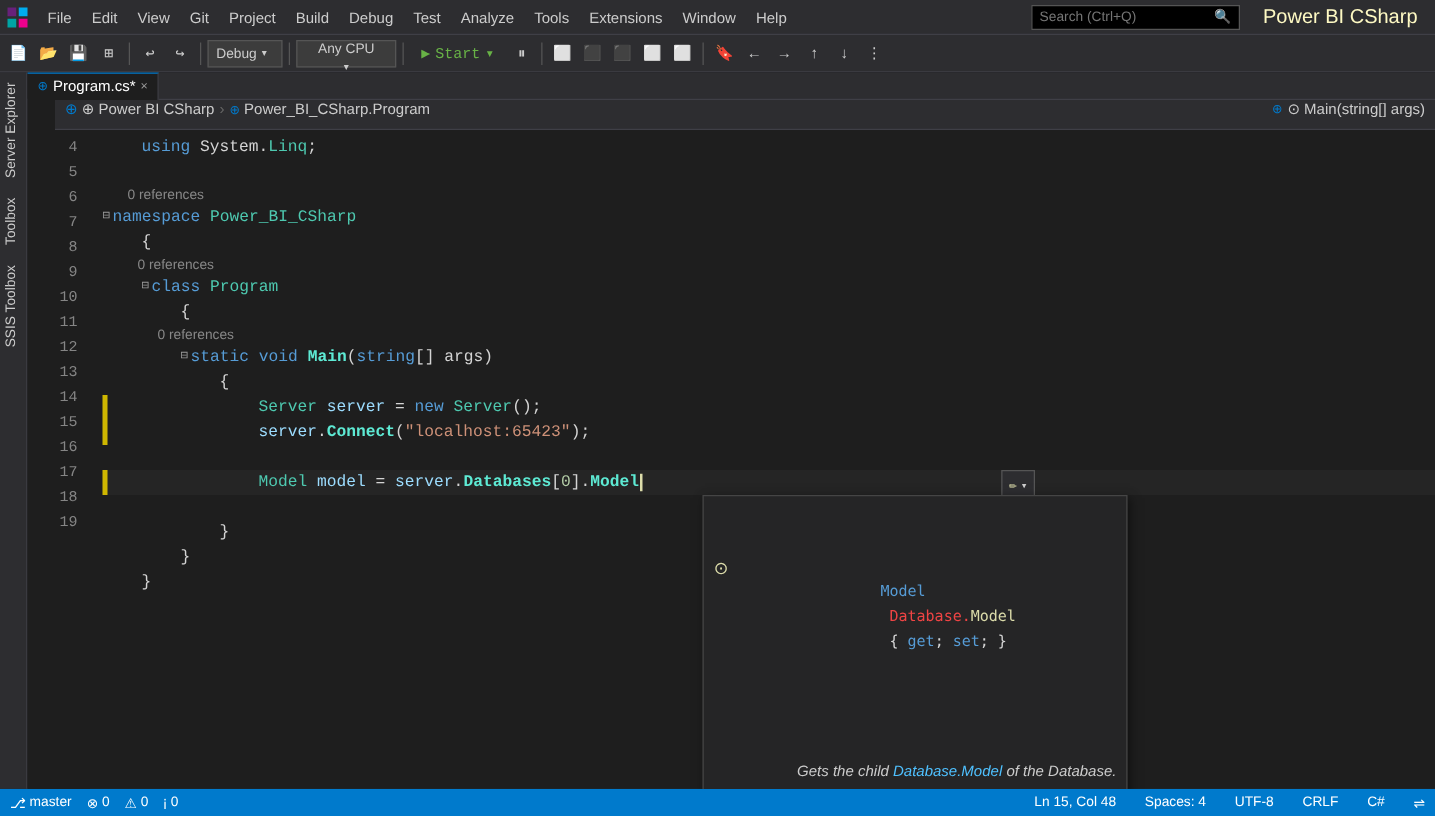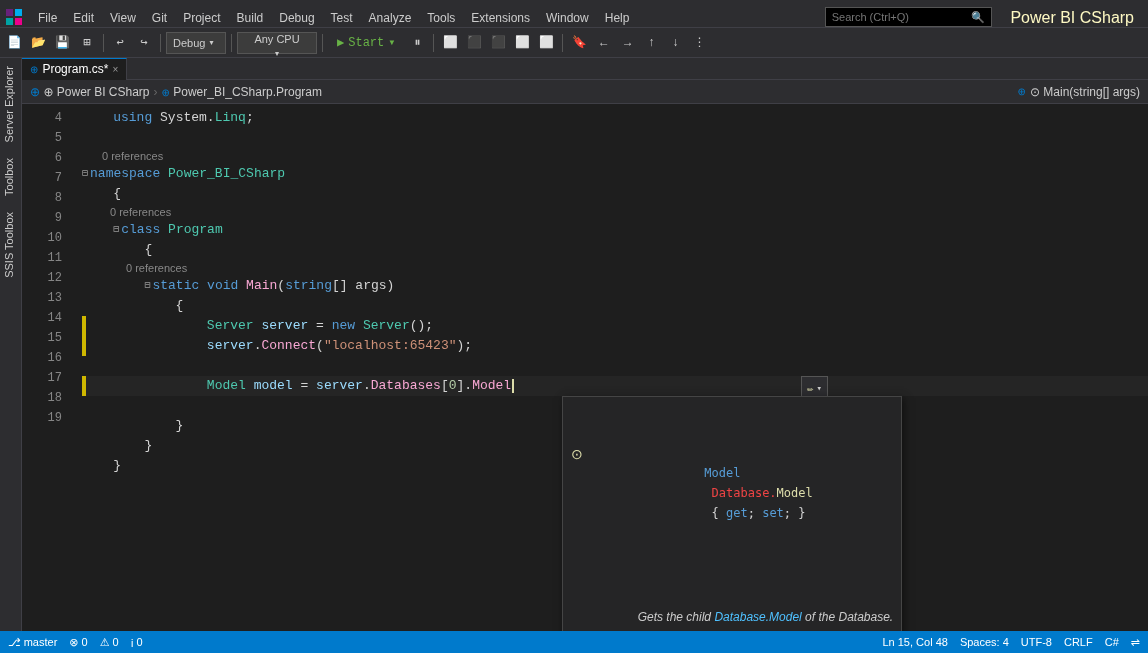--- a/index.html
+++ b/index.html
@@ -1,19 +1,19 @@
 <!DOCTYPE html>
 <html><head>
   <meta charset="utf-8">
   <style>
     * { margin: 0; padding: 0; box-sizing: border-box; }
     body { font-family: 'Consolas', 'Courier New', monospace; background: #1e1e1e; color: #d4d4d4; font-size: 13px; overflow: hidden; width: 1148px; height: 653px; }
 
     
-    .menu-bar { display: flex; align-items: flex-end; background: #2d2d30; height: 28px; padding: 0 4px; border-bottom: 1px solid #3f3f46; }
+    .menu-bar { display: flex; align-items: center; background: #2d2d30; height: 28px; padding: 0 4px; border-bottom: 1px solid #3f3f46; }
     .menu-logo { width: 20px; height: 20px; margin-right: 6px; }
     .menu-logo svg { width: 20px; height: 20px; }
     .menu-item { color: #cccccc; font-size: 12px; font-family: 'Segoe UI', sans-serif; padding: 2px 8px; cursor: pointer; white-space: nowrap; }
     .menu-spacer { flex: 1; }
     .search-box { display: flex; align-items: center; background: #000000; border: 1px solid #555; height: 20px; padding: 0 6px; margin-right: 8px; }
     .search-box input { background: transparent; border: none; outline: none; color: #ccc; font-size: 11px; font-family: 'Segoe UI', sans-serif; width: 140px; }
     .search-icon-btn { color: #aaa; font-size: 11px; cursor: pointer; }
     .title-area { color: #fef9c3; font-size: 16px; font-family: 'Segoe UI', sans-serif; padding: 0 10px; }
 
     
@@ -36,40 +36,40 @@
     
     .editor-container { flex: 1; display: flex; flex-direction: column; background: #1e1e1e; }
 
     
     .tab-bar { display: flex; align-items: center; background: #2d2d30; height: 22px; border-bottom: 1px solid #3f3f46; }
     .tab { display: flex; align-items: center; height: 22px; padding: 0 8px; font-size: 12px; font-family: 'Segoe UI', sans-serif; cursor: pointer; gap: 4px; border-right: 1px solid #3f3f46; }
     .tab.active { background: #1e1e1e; color: #fff; border-top: 1px solid #007acc; }
     .tab-close { font-size: 10px; color: #999; }
 
     
-    .breadcrumb-bar { display: flex; align-items: center; background: #2d2d30; height: 24px; padding: 0 8px; border-bottom: 1px solid #3f3f46; font-size: 12px; font-family: 'Segoe UI', sans-serif; color: #ccc; gap: 4px; }
+    .breadcrumb-bar { display: flex; align-items: flex-start; background: #2d2d30; height: 24px; padding: 0 8px; border-bottom: 1px solid #3f3f46; font-size: 12px; font-family: 'Segoe UI', sans-serif; color: #ccc; gap: 4px; margin-left: 22px; }
     .breadcrumb-item { cursor: pointer; }
     .breadcrumb-separator { color: #666; }
     .breadcrumb-right { margin-left: auto; display: flex; align-items: center; gap: 4px; }
 
     
     .code-editor { flex: 1; display: flex; overflow: hidden; position: relative; }
     .line-numbers { width: 50px; background: #1e1e1e; color: #858585; text-align: right; padding: 0 10px 0 0; font-size: 13px; line-height: 20px; user-select: none; padding-top: 4px; }
     .line-number { height: 20px; display: flex; align-items: center; justify-content: flex-end; font-size: 12px; }
     .code-content { flex: 1; padding: 4px 0 4px 10px; overflow: auto; position: relative; }
     .code-line { height: 20px; display: flex; align-items: center; white-space: pre; font-size: 13px; line-height: 20px; position: relative; }
 
     
     .kw-blue { color: #569cd6; }
     .kw-green { color: #4ec9b0; }
     .str-orange { color: #ce9178; }
     .num { color: #b5cea8; }
     .normal { color: #d4d4d4; }
     .namespace-color { color: #4ec9b0; }
-    .method-color { color: #f9a8d4; }
+    .method-color { color: #5eead4; font-weight: bold; }
     .prop-color { color: #9cdcfe; }
 
     
     .bookmark-line { position: absolute; left: 0; width: 4px; height: 20px; background: #cfb700; }
     .ref-hint { color: #999; font-size: 11px; }
 
     
     .tooltip-popup { position: absolute; background: #252526; border: 1px solid #454545; padding: 6px 8px; font-size: 12px; font-family: 'Segoe UI', sans-serif; z-index: 100; box-shadow: 2px 2px 8px rgba(0,0,0,0.5); min-width: 280px; }
     .tooltip-header { display: flex; align-items: flex-start; gap: 6px; margin-bottom: 4px; }
     .tooltip-icon { color: #dcdcaa; font-size: 14px; margin-top: 1px; }
@@ -78,21 +78,21 @@
     .tooltip-desc { color: #ccc; font-size: 12px; font-family: 'Segoe UI', sans-serif; margin-bottom: 6px; padding-left: 20px; font-style: italic; }
     .tooltip-desc .highlight { color: #4fc1ff; }
 
     
     .edit-suggestion { position: absolute; background: #2d2d30; border: 1px solid #555; padding: 2px 4px; font-size: 11px; color: #ccc; cursor: pointer; display: flex; align-items: center; gap: 2px; }
 
     
     .status-bar { height: 22px; background: #007acc; display: flex; align-items: center; padding: 0 8px; gap: 12px; font-size: 11px; font-family: 'Segoe UI', sans-serif; color: #fff; }
     .status-item { display: flex; align-items: center; gap: 3px; white-space: nowrap; cursor: pointer; }
     .status-spacer { flex: 1; }
-    .status-right { display: flex; align-items: center; gap: 12px; }
+    .status-right { display: flex; align-items: center; gap: 23px; }
   </style>
 </head>
 <body>
 
 <div class="menu-bar">
   <div class="menu-logo">
     <svg viewBox="0 0 20 20">
         <rect x="2" y="2" width="7" height="7" fill="#68217a"></rect>
         <rect x="11" y="2" width="7" height="7" fill="#00adef"></rect>
         <rect x="2" y="11" width="7" height="7" fill="#00a4a4"></rect>

